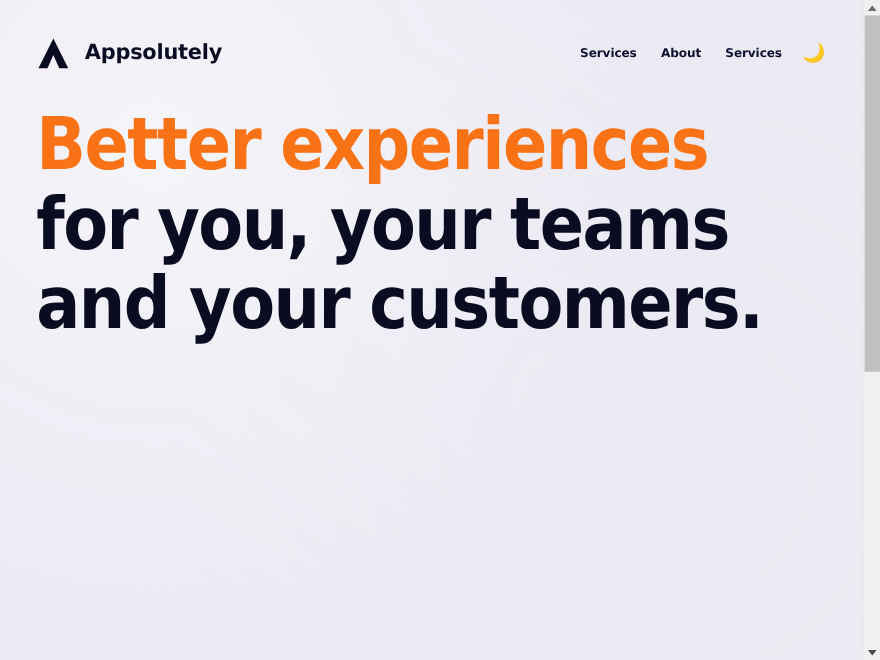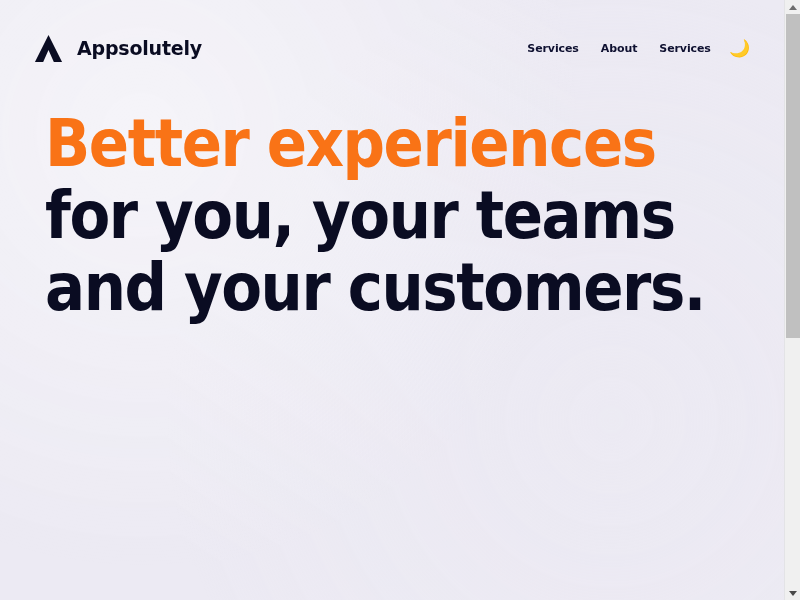--- a/index.html
+++ b/index.html
@@ -120,21 +120,21 @@
     z-index: 2;
   }
 
   .hero-title {
     font-family: "DejaVu Sans Condensed", "DejaVu Sans", sans-serif;
     font-size: 66px;
     font-weight: 700;
     line-height: 72px;
     letter-spacing: -1.4px;
     color: #0a0c22;
-    margin: 12px;
+    margin: 0;
     max-width: 725px;
     word-spacing: -1px;
   }
 
   .hero-title .accent {
     color: #f97316;
   }
 
   .hero-body {
     font-family: "DejaVu Sans Condensed", "DejaVu Sans", sans-serif;

